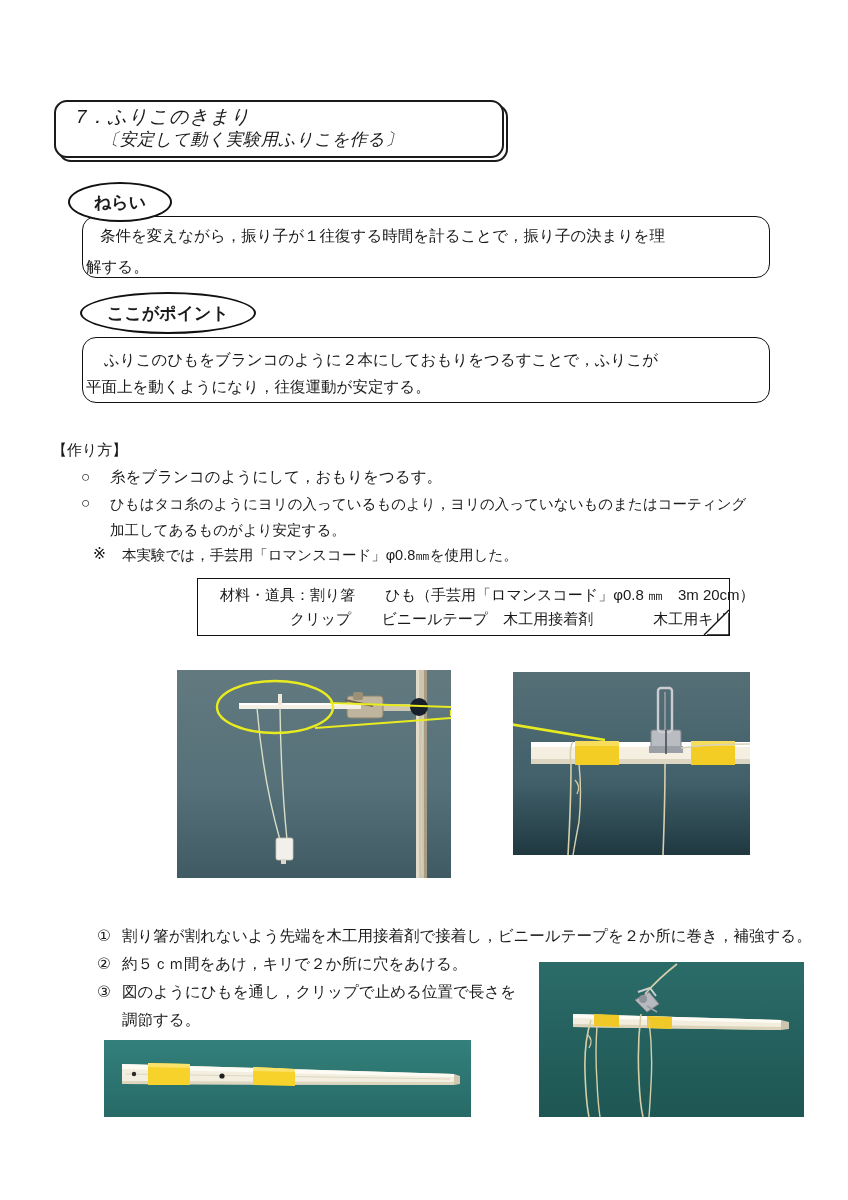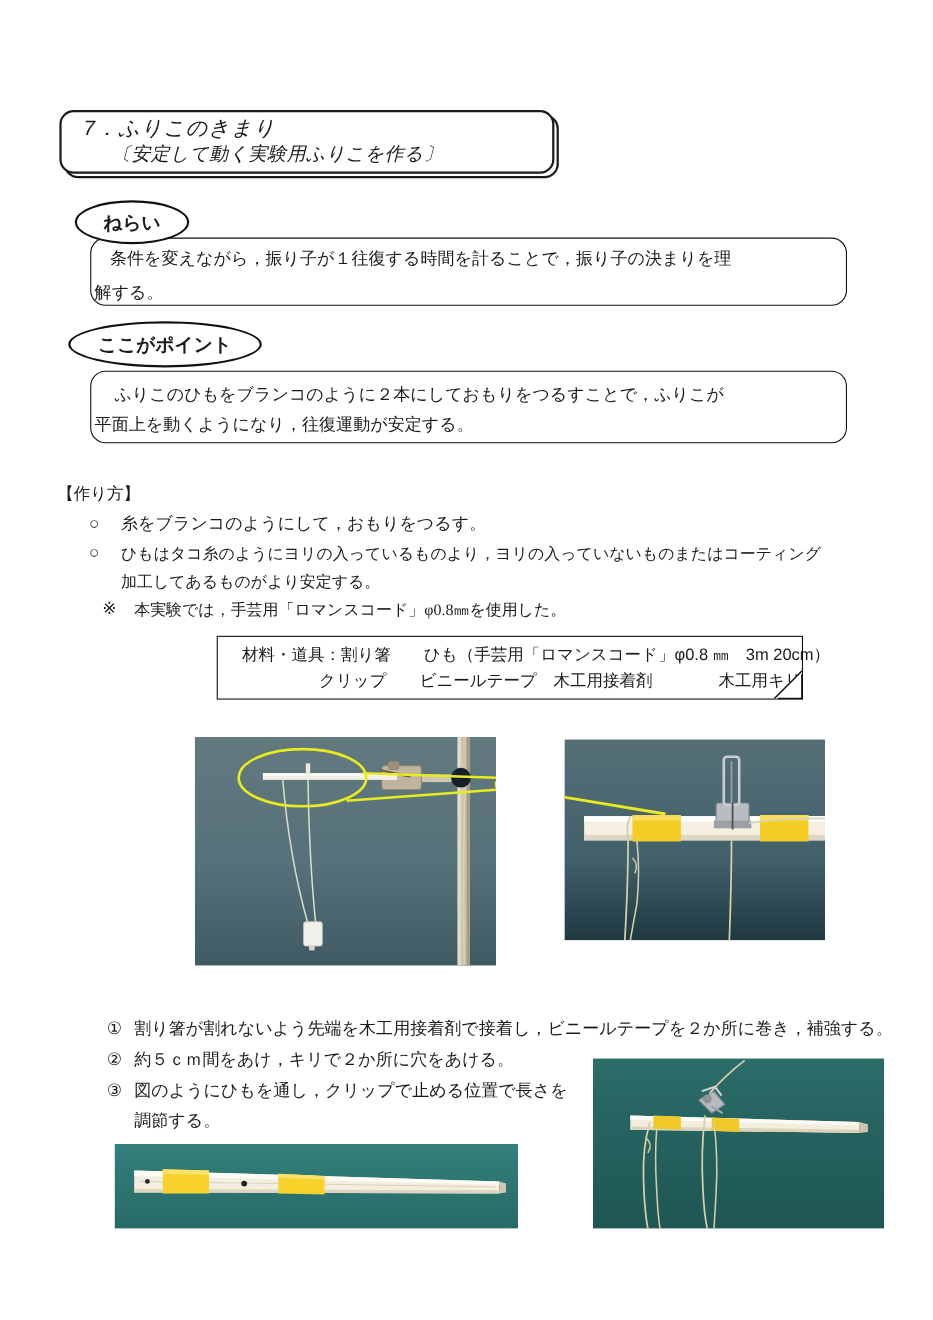--- a/index.html
+++ b/index.html
@@ -108,21 +108,20 @@
     position: absolute;
     font-size: 15.5px;
     line-height: 26px;
     white-space: nowrap;
   }
   .txt-sm {
     position: absolute;
     font-size: 14.5px;
     line-height: 26px;
     white-space: nowrap;
-    font-family: Liberation Serif, serif;
   }
 
   
   .mat-box {
     position: absolute;
     left: 197px;
     top: 578px;
     width: 533px;
     height: 58px;
     border: 1.5px solid #111;
@@ -165,21 +164,21 @@
     <div class="body-box" style="left:82px; top:216px; width:688px; height:62px;"></div>
     <div class="badge" style="left:68px; top:182px; width:104px; height:40px;">
       <span>ねらい</span>
     </div>
     <div class="body-text" style="left:100px; top:222px;">条件を変えながら，振り子が１往復する時間を計ることで，振り子の決まりを理</div>
     <div class="body-text" style="left:86px; top:253px;">解する。</div>
   </div>
 
   <div class="section" style="left:0;top:0;width:848px;height:0;">
     <div class="body-box" style="left:82px; top:337px; width:688px; height:66px;"></div>
-    <div class="badge" style="left:62px; top:292px; width:176px; height:42px;">
+    <div class="badge" style="left:80px; top:292px; width:176px; height:42px;">
       <span>ここがポイント</span>
     </div>
     <div class="body-text" style="left:104px; top:346px;">ふりこのひもをブランコのように２本にしておもりをつるすことで，ふりこが</div>
     <div class="body-text" style="left:86px; top:373px;">平面上を動くようになり，往復運動が安定する。</div>
   </div>
 
   <div class="txt" style="left:52px; top:437px; font-size:15px;">【作り方】</div>
 
   <div class="txt" style="left:81px; top:464px;">○</div>
   <div class="txt" style="left:110px; top:464px;">糸をブランコのようにして，おもりをつるす。</div>

